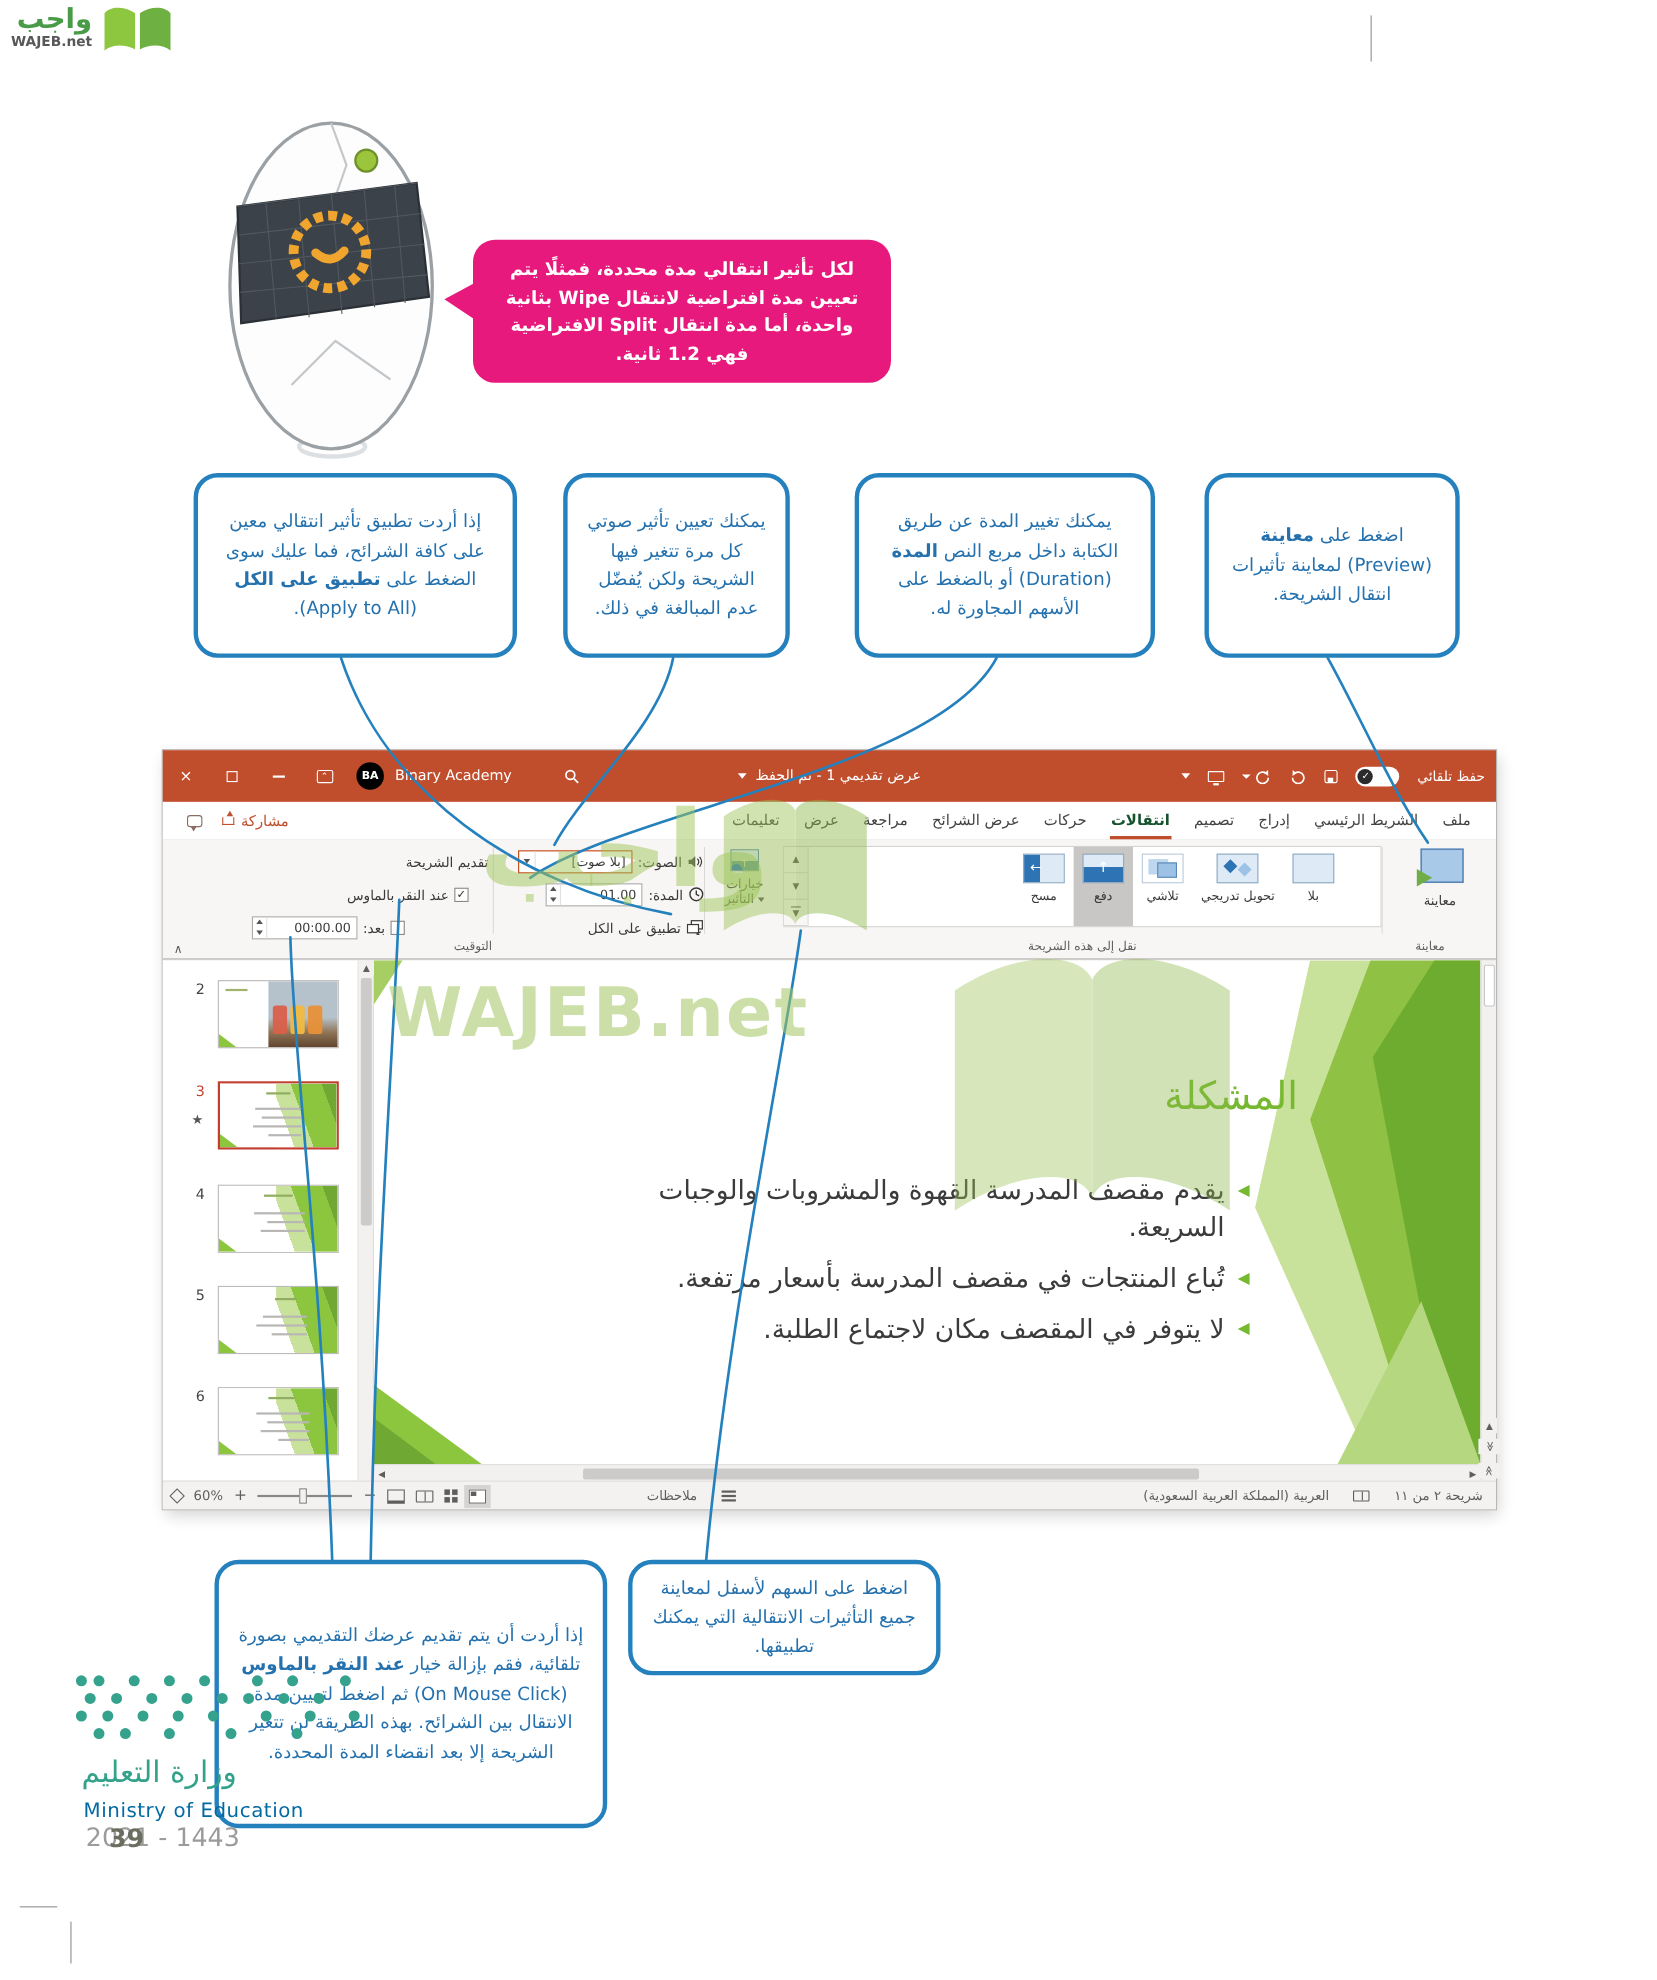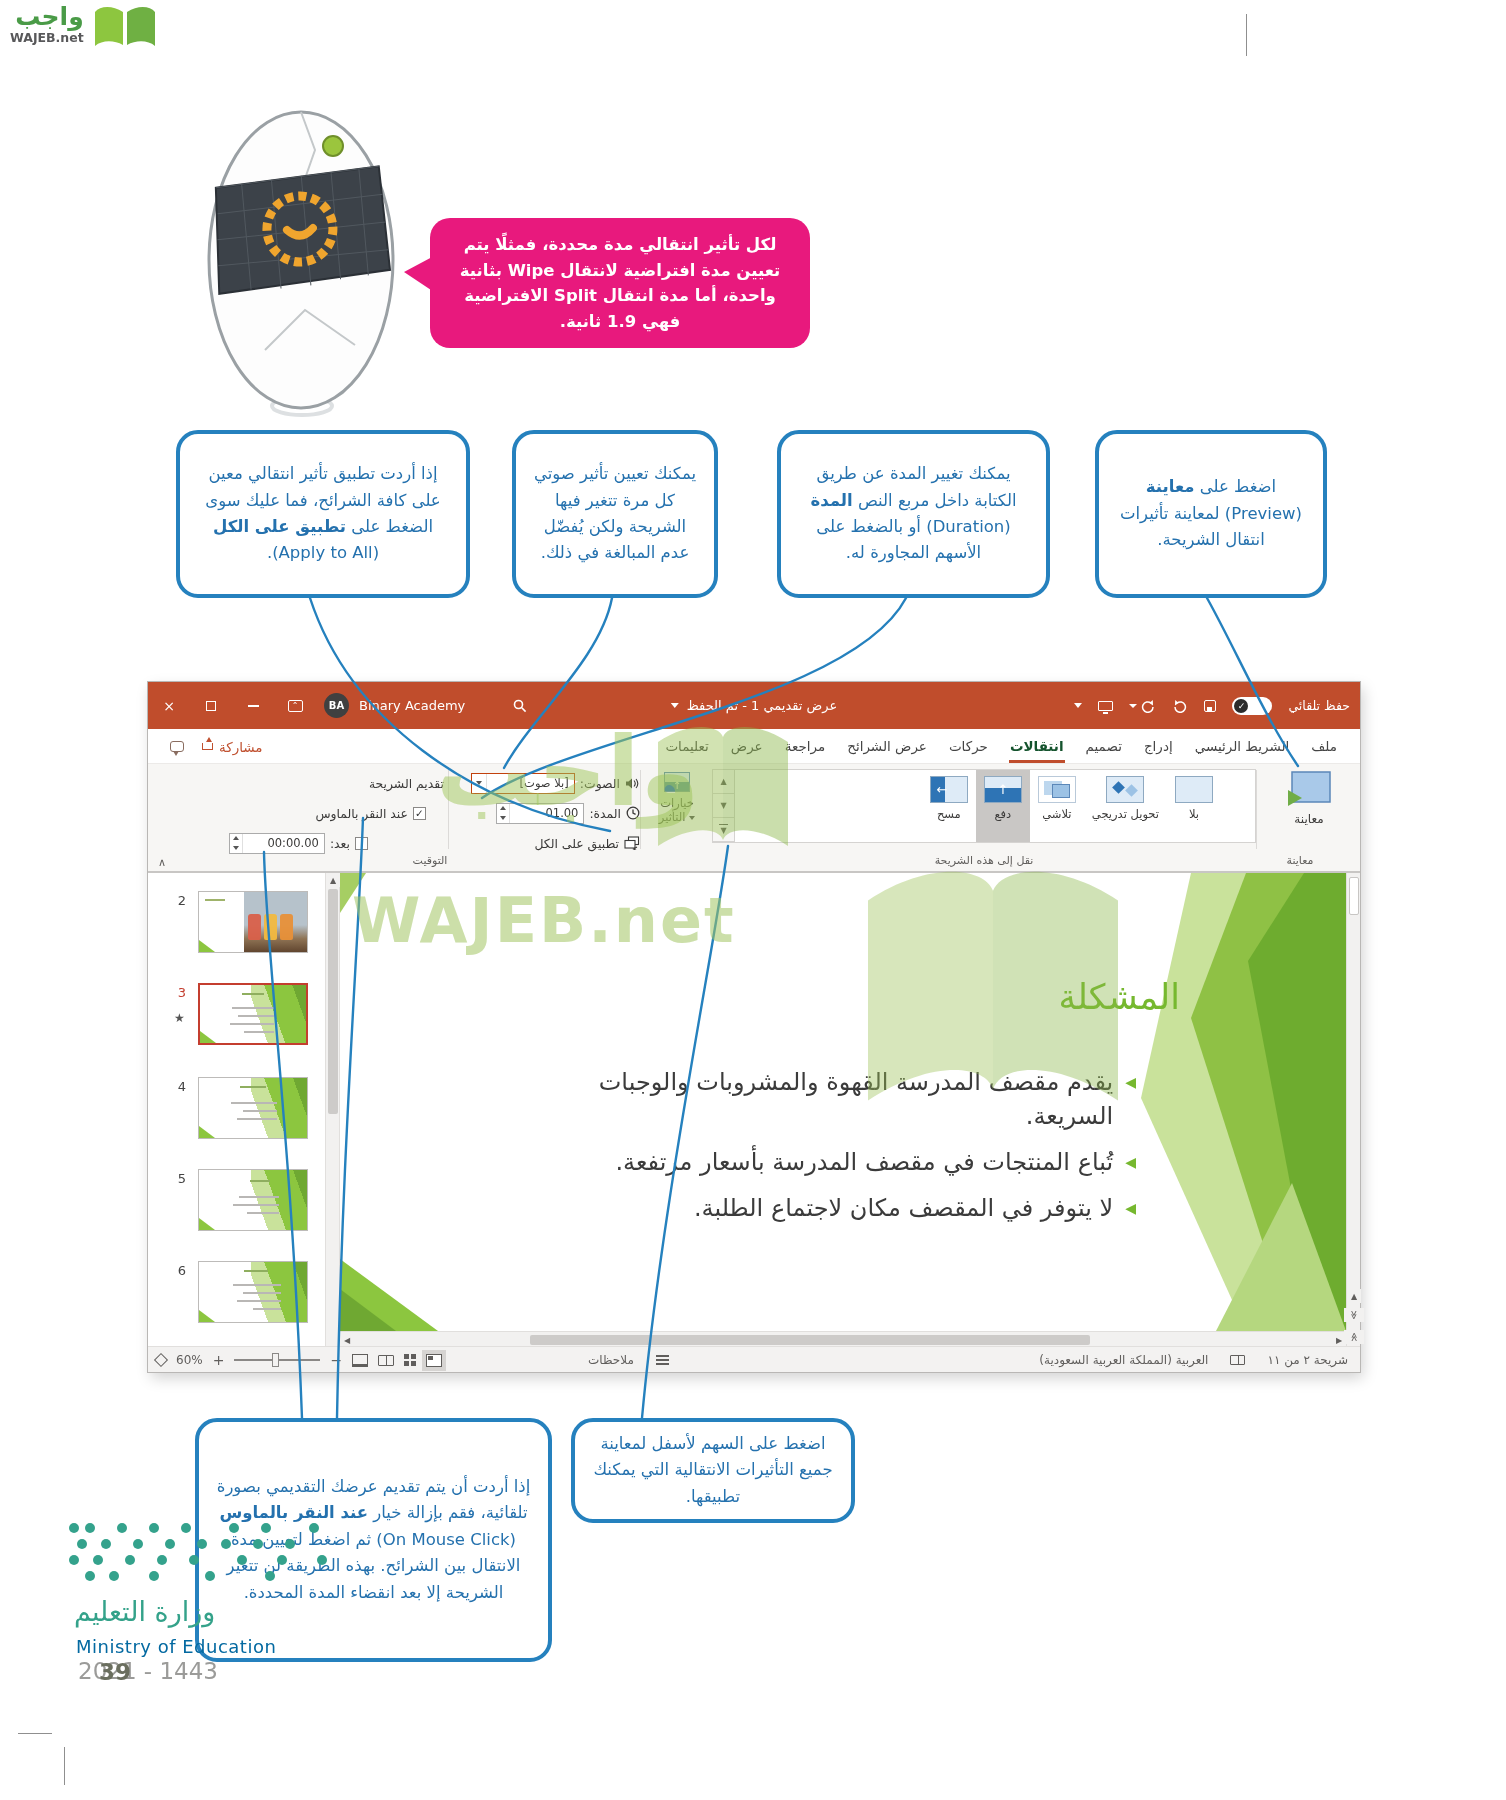--- a/index.html
+++ b/index.html
@@ -22,21 +22,21 @@
 
   
   .ppt{position:absolute;left:148px;top:682px;width:1212px;height:690px;background:#fff;
     box-shadow:0 0 0 1px #b9b7b5, 3px 6px 14px rgba(0,0,0,.18);z-index:2;font-size:12.5px;color:#3b3a39}
   .titlebar{position:absolute;left:0;top:0;width:100%;height:47px;background:#C04D2C;color:#fff}
   .tb-left{position:absolute;left:0;top:0;height:47px;display:flex;align-items:center}
   .tb-btn{width:42px;height:47px;display:flex;align-items:center;justify-content:center;font-size:14px}
   .tb-center{position:absolute;left:50%;top:0;transform:translateX(-50%);height:47px;display:flex;align-items:center;gap:8px;direction:rtl;font-size:13px}
   .tb-right{position:absolute;right:10px;top:0;height:47px;display:flex;align-items:center;gap:16px;direction:rtl}
   .chev-dn{width:0;height:0;border-left:4px solid transparent;border-right:4px solid transparent;border-top:5px solid #fff}
-  .avatar{width:25px;height:25px;border-radius:50%;background:#404040;color:#fff;font-size:10px;font-weight:bold;
+  .avatar{width:25px;height:25px;border-radius:50%;background:#000000;color:#fff;font-size:10px;font-weight:bold;
     display:flex;align-items:center;justify-content:center}
   .toggle{width:40px;height:18px;border-radius:9px;background:#fff;position:relative}
   .toggle .knob{position:absolute;left:2px;top:2px;width:14px;height:14px;border-radius:50%;background:#2b2b2b;color:#fff;
     font-size:9px;display:flex;align-items:center;justify-content:center}
   .maxi{width:10px;height:10px;border:1.6px solid #fff}
   .mini-bar{width:11px;height:2px;background:#fff}
   .ribicon{width:15px;height:12px;border:1.5px solid #fff;border-radius:2px;display:flex;align-items:flex-start;justify-content:center;font-size:8px;line-height:10px}
   .pres-ic{width:15px;height:10px;border:1.5px solid #fff;border-radius:1px;position:relative}
   .pres-ic:after{content:"";position:absolute;left:4px;bottom:-4px;width:5px;height:2px;background:#fff}
   .save-ic{width:12px;height:12px;border:1.5px solid #fff;border-radius:2px;position:relative}
@@ -188,21 +188,21 @@
     <g transform="rotate(-4 95 120)">
       <path d="M14,72 L178,62 L182,166 L10,178 Z" fill="#3C4249" stroke="#2b3036" stroke-width="2"></path>
       <path d="M14,72 L178,62 M14,98 L180,90 M12,124 L181,118 M11,150 L182,146" stroke="#51585f" stroke-width="1"></path>
       <path d="M40,70 L42,176 M70,68 L72,177 M100,66 L102,176 M130,65 L132,172 M158,63 L160,170" stroke="#51585f" stroke-width="1"></path>
       <circle cx="95" cy="119" r="33" fill="none" stroke="#F0A52E" stroke-width="9" stroke-dasharray="8 5"></circle>
       <path d="M82,119 Q95,132 108,119" fill="none" stroke="#F0A52E" stroke-width="8" stroke-linecap="round"></path>
     </g>
   </svg>
 
   <div class="bubble-tail"></div>
-  <div class="bubble">لكل تأثير انتقالي مدة محددة، فمثلًا يتم تعيين مدة افتراضية لانتقال Wipe بثانية واحدة، أما مدة انتقال Split الافتراضية فهي 1.9 ثانية.</div>
+  <div class="bubble">لكل تأثير انتقالي مدة محددة، فمثلًا يتم تعيين مدة افتراضية لانتقال Wipe بثانية واحدة، أما مدة انتقال Split الافتراضية فهي 1.2 ثانية.</div>
 
   <div class="callout" style="left:176px;top:430px;width:294px;height:168px">
       <div><span>إذا أردت تطبيق تأثير انتقالي معين على كافة الشرائح، فما عليك سوى الضغط على </span><span style="font-weight: bold;">تطبيق على الكل</span><span> (Apply to All).</span></div>
     </div>
   <div class="callout" style="left:512px;top:430px;width:206px;height:168px">
       <div><span>يمكنك تعيين تأثير صوتي كل مرة تتغير فيها الشريحة ولكن يُفضّل عدم المبالغة في ذلك.</span></div>
     </div>
   <div class="callout" style="left:777px;top:430px;width:273px;height:168px">
       <div><span>يمكنك تغيير المدة عن طريق الكتابة داخل مربع النص </span><span style="font-weight: bold;">المدة</span><span> (Duration) أو بالضغط على الأسهم المجاورة له.</span></div>
     </div>

